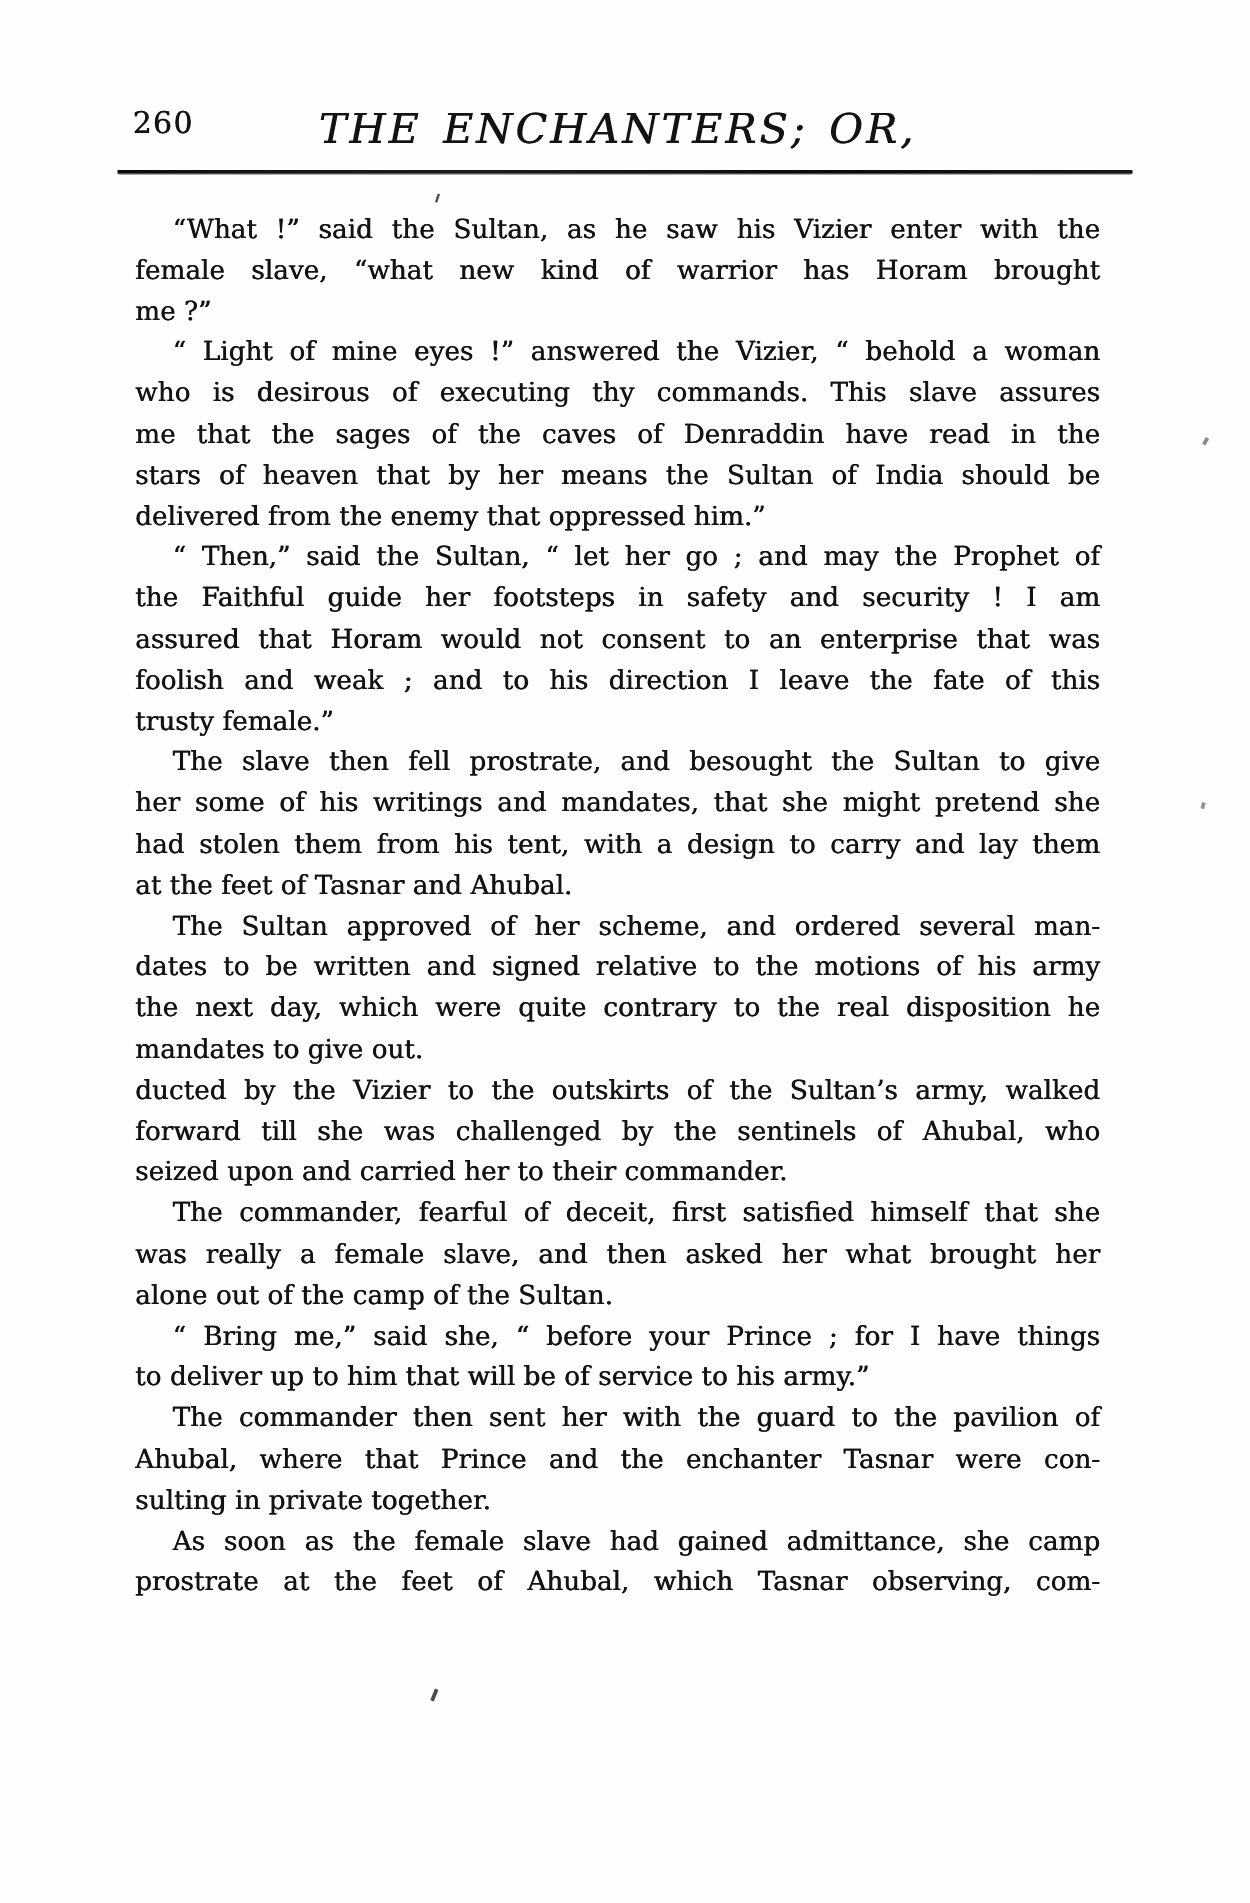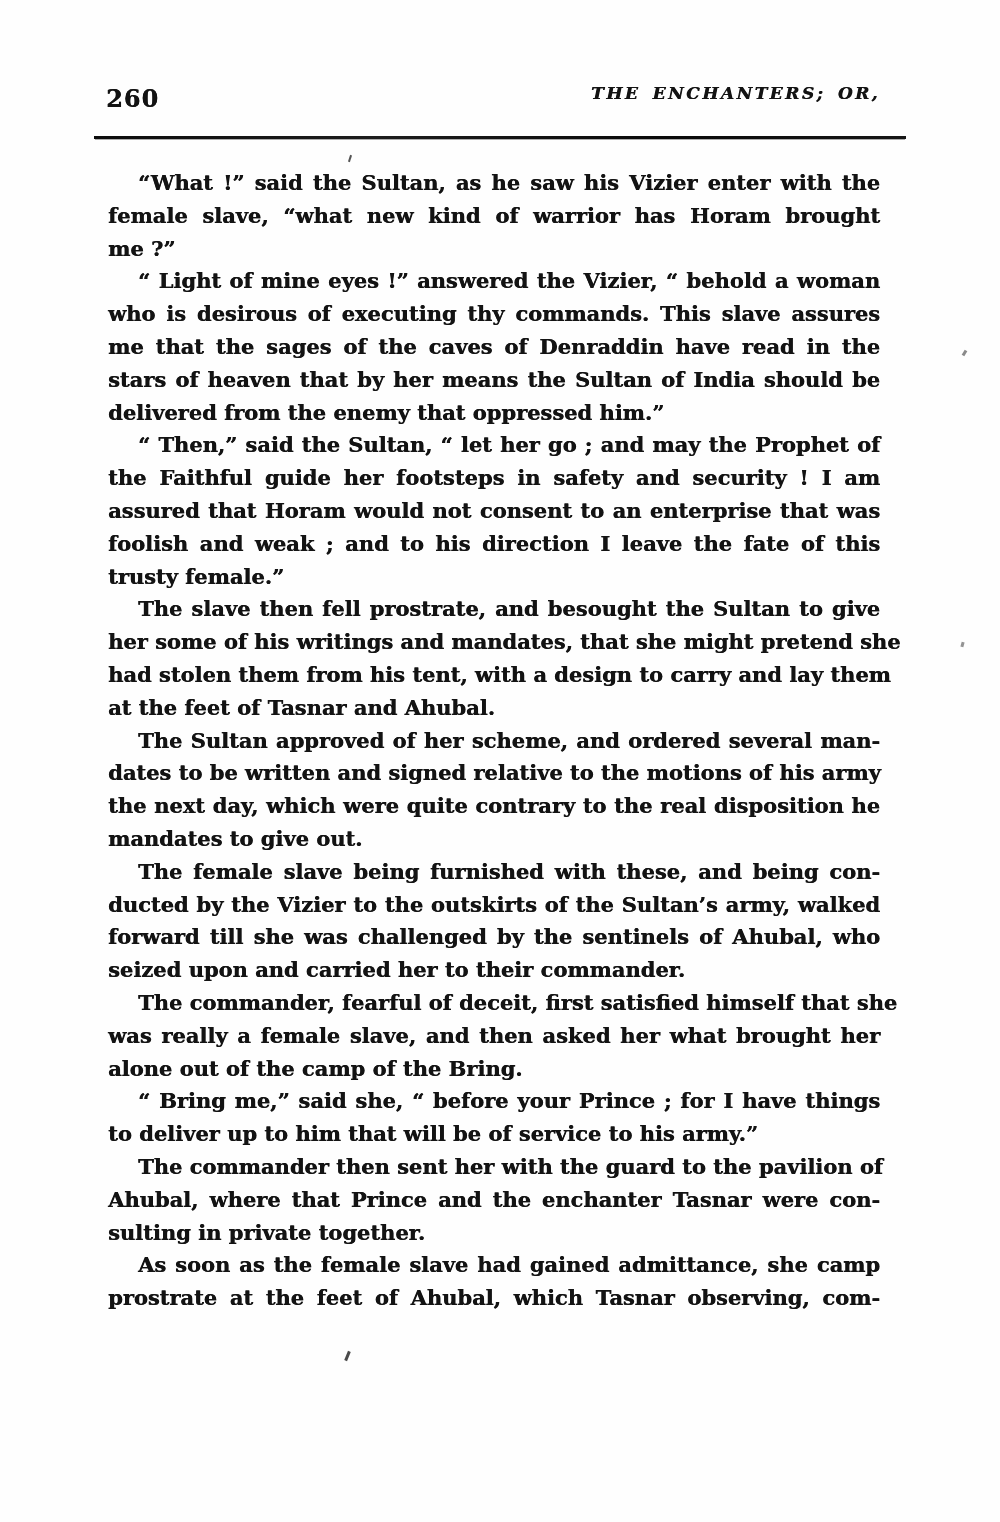--- a/index.html
+++ b/index.html
@@ -8,39 +8,38 @@
     background: #ffffff;
   }
   .page {
     position: relative;
     width: 1000px;
     height: 1522px;
     background: #fefefe;
     font-family: "DejaVu Serif", "Liberation Serif", serif;
     color: #131313;
     overflow: hidden;
-    font-weight: bold;
   }
   
   .header-number {
     position: absolute;
     left: 106px;
     top: 84px;
     font-size: 24px;
     letter-spacing: 1px;
     text-shadow: 0.4px 0 currentColor;
   }
   .header-title {
     position: absolute;
     left: 108px;
     right: 120px;
     top: 83px;
-    text-align: right;
+    text-align: center;
     font-style: italic;
-    font-size: 17px;
+    font-size: 33px;
     letter-spacing: 2.5px;
     word-spacing: 4px;
     text-shadow: 0.5px 0 currentColor;
   }
   .header-rule {
     position: absolute;
     left: 94px;
     top: 136px;
     width: 812px;
     height: 3px;
@@ -117,29 +116,28 @@
         <div class="line">had stolen them from his tent, with a design to carry and lay them</div>
         <div class="line last">at the feet of Tasnar and Ahubal.</div>
       </div>
       <div class="paragraph">
         <div class="line first">The Sultan approved of her scheme, and ordered several man-</div>
         <div class="line">dates to be written and signed relative to the motions of his army</div>
         <div class="line">the next day, which were quite contrary to the real disposition he</div>
         <div class="line last">mandates to give out.</div>
       </div>
       <div class="paragraph">
-        <div class="line first">The female slave being furnished with these, and being con-</div>
         <div class="line">ducted by the Vizier to the outskirts of the Sultan’s army, walked</div>
         <div class="line">forward till she was challenged by the sentinels of Ahubal, who</div>
         <div class="line last">seized upon and carried her to their commander.</div>
       </div>
       <div class="paragraph">
         <div class="line first">The commander, fearful of deceit, first satisfied himself that she</div>
         <div class="line">was really a female slave, and then asked her what brought her</div>
-        <div class="line last">alone out of the camp of the Bring.</div>
+        <div class="line last">alone out of the camp of the Sultan.</div>
       </div>
       <div class="paragraph">
         <div class="line first">“ Bring me,” said she, “ before your Prince ; for I have things</div>
         <div class="line last">to deliver up to him that will be of service to his army.”</div>
       </div>
       <div class="paragraph">
         <div class="line first">The commander then sent her with the guard to the pavilion of</div>
         <div class="line">Ahubal, where that Prince and the enchanter Tasnar were con-</div>
         <div class="line last">sulting in private together.</div>
       </div>

